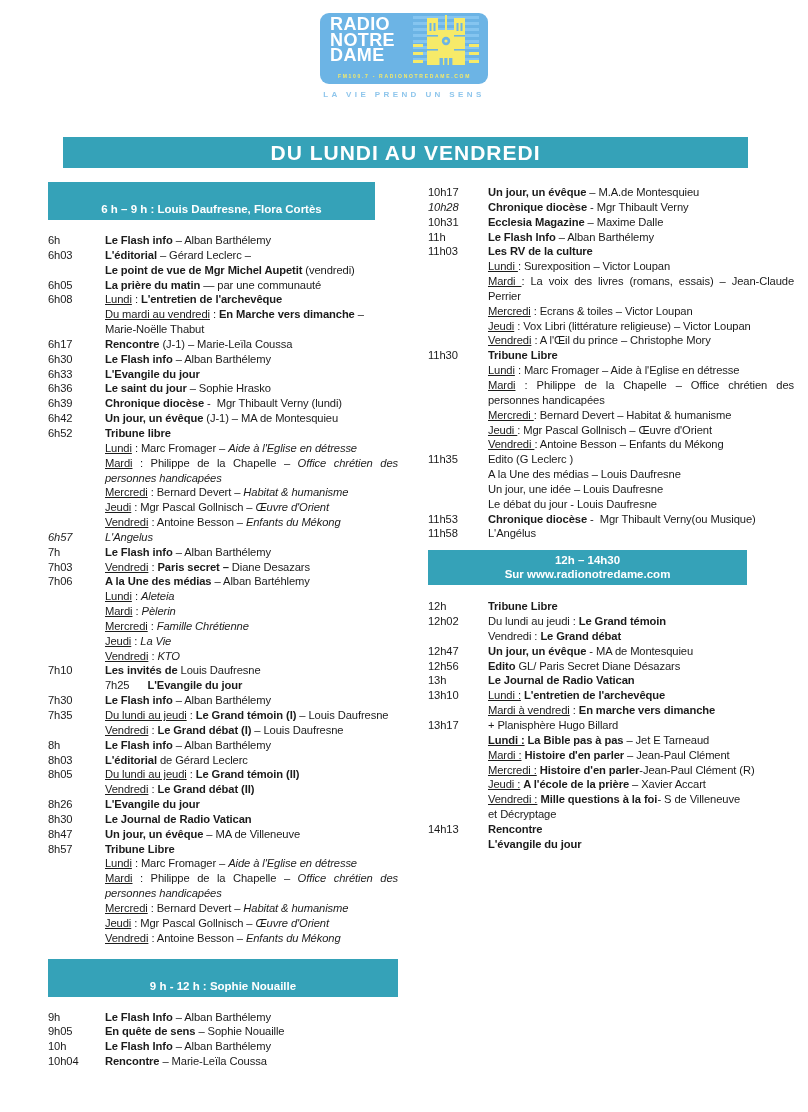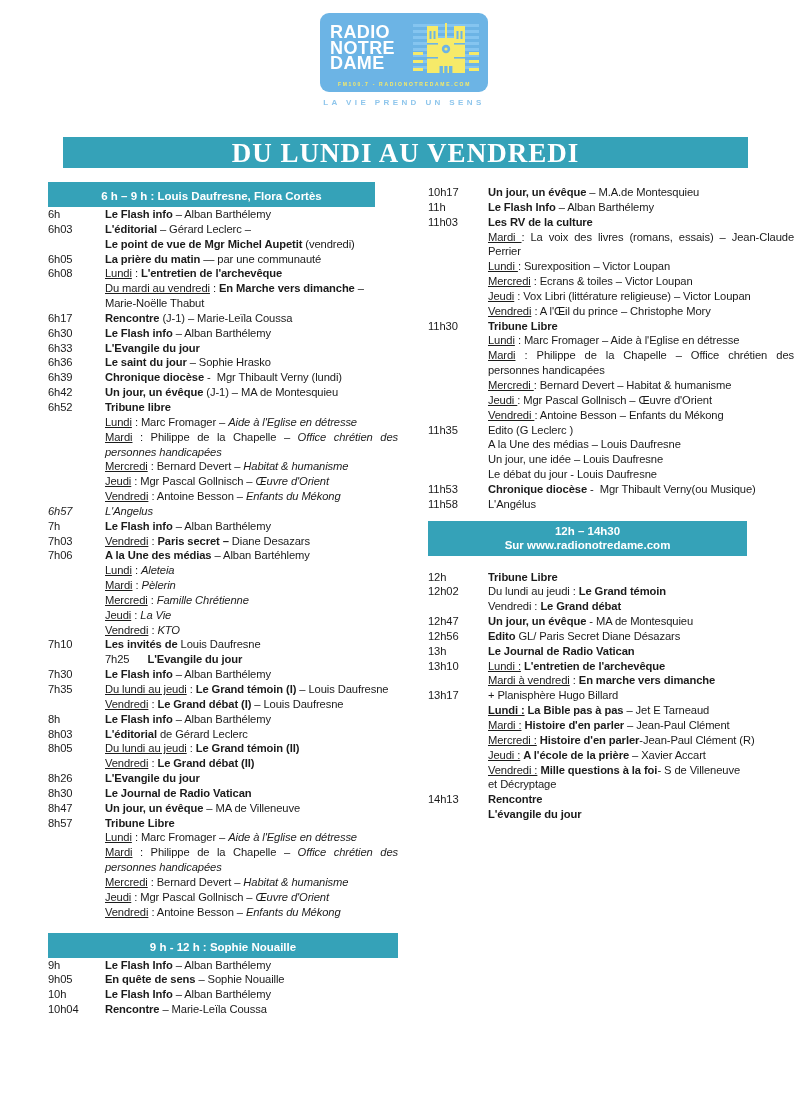--- a/index.html
+++ b/index.html
@@ -3,46 +3,46 @@
 <meta charset="utf-8">
 <style>
   html,body{margin:0;padding:0;}
   body{
     width:808px;height:1112px;position:relative;background:#ffffff;
     font-family:"Liberation Sans",sans-serif;color:#1b1b1b;overflow:hidden;
   }
   
   .logo-wrap{position:absolute;left:320px;top:13px;width:168px;}
   .logo-box{
-    background:#6cb4e5;border-radius:9px;padding:12px 9px 3px 10px;
+    background:#6cb4e5;border-radius:9px;padding:4px 9px 3px 10px;
     display:flex;flex-wrap:wrap;align-items:flex-start;
   }
   .logo-title{color:#ffffff;font-weight:bold;font-size:18px;line-height:15.6px;letter-spacing:.4px;}
   .logo-art{margin-left:auto;margin-top:-2px;}
   .logo-fm{
     width:100%;color:#f6ea69;font-size:5px;font-weight:bold;letter-spacing:1.7px;
     text-align:center;padding:4px 0 2px;white-space:nowrap;
   }
   .logo-tag{
     color:#8fc6ec;font-size:8px;font-weight:bold;letter-spacing:3.4px;
     text-align:center;margin-top:6px;white-space:nowrap;
   }
   
   .banner{
     position:absolute;left:63px;top:137px;width:685px;height:31px;
     background:#35a2b8;color:#ffffff;text-align:center;line-height:32px;
-    font-family:Liberation Serif, serif;font-weight:bold;font-size:27px;letter-spacing:1px;
+    font-family:Liberation Sans, sans-serif;font-weight:bold;font-size:21px;letter-spacing:1px;
   }
   
   .col{position:absolute;font-size:11.2px;line-height:14.85px;letter-spacing:-.1px;}
   .col-left{left:48px;top:182px;width:350px;}
   .col-right{left:428px;top:185px;width:366px;}
   .bar{
     background:#35a2b8;color:#ffffff;font-weight:bold;font-size:11.5px;
-    text-align:center;padding:7px 0 4px;line-height:14px;letter-spacing:0;
+    text-align:center;padding:20px 0 4px;margin-bottom:13px;line-height:14px;letter-spacing:0;
   }
   .bar-first{width:327px;}
   .bar-gap{margin-top:13px;}
   .bar-mid{width:317px;margin:9px 0 14px;padding:3px 1px 4px;}
   .row{display:flex;}
   .time{flex:0 0 57px;width:57px;}
   .col-right .time{flex-basis:60px;width:60px;}
   .time.i{font-style:italic;}
   .content{flex:1;min-width:0;}
   .line{text-align:justify;}
@@ -312,31 +312,43 @@
     </div>
   </div>
 <div class="col col-right">
     <div class="row">
       <div class="time">10h17</div>
       <div class="content">
         <div class="line"><span class="b">Un jour, un évêque</span><span class=""> – M.A.de Montesquieu</span></div>
       </div>
     </div>
     <div class="row">
+      <div class="time i">10h28</div>
+      <div class="content">
+        <div class="line"><span class="b">Chronique diocèse</span><span class=""> - Mgr Thibault Verny</span></div>
+      </div>
+    </div>
+    <div class="row">
+      <div class="time">10h31</div>
+      <div class="content">
+        <div class="line"><span class="b">Ecclesia Magazine</span><span class=""> – Maxime Dalle</span></div>
+      </div>
+    </div>
+    <div class="row">
       <div class="time">11h</div>
       <div class="content">
         <div class="line"><span class="b">Le Flash Info</span><span class=""> – Alban Barthélemy</span></div>
       </div>
     </div>
     <div class="row">
       <div class="time">11h03</div>
       <div class="content">
         <div class="line"><span class="b">Les RV de la culture</span></div>
+        <div class="line"><span class="u">Lundi </span><span class="">: Surexposition – Victor Loupan</span></div>
         <div class="line"><span class="u">Mardi </span><span class="">: La voix des livres (romans, essais) – Jean-Claude Perrier</span></div>
-        <div class="line"><span class="u">Lundi </span><span class="">: Surexposition – Victor Loupan</span></div>
         <div class="line"><span class="u">Mercredi</span><span class=""> : Ecrans &amp; toiles – Victor Loupan</span></div>
         <div class="line"><span class="u">Jeudi</span><span class=""> : Vox Libri (littérature religieuse) – Victor Loupan</span></div>
         <div class="line"><span class="u">Vendredi</span><span class=""> : A l'Œil du prince – Christophe Mory</span></div>
       </div>
     </div>
     <div class="row">
       <div class="time">11h30</div>
       <div class="content">
         <div class="line"><span class="b">Tribune Libre</span></div>
         <div class="line"><span class="u">Lundi</span><span class=""> : Marc Fromager – Aide à l'Eglise en détresse</span></div>

